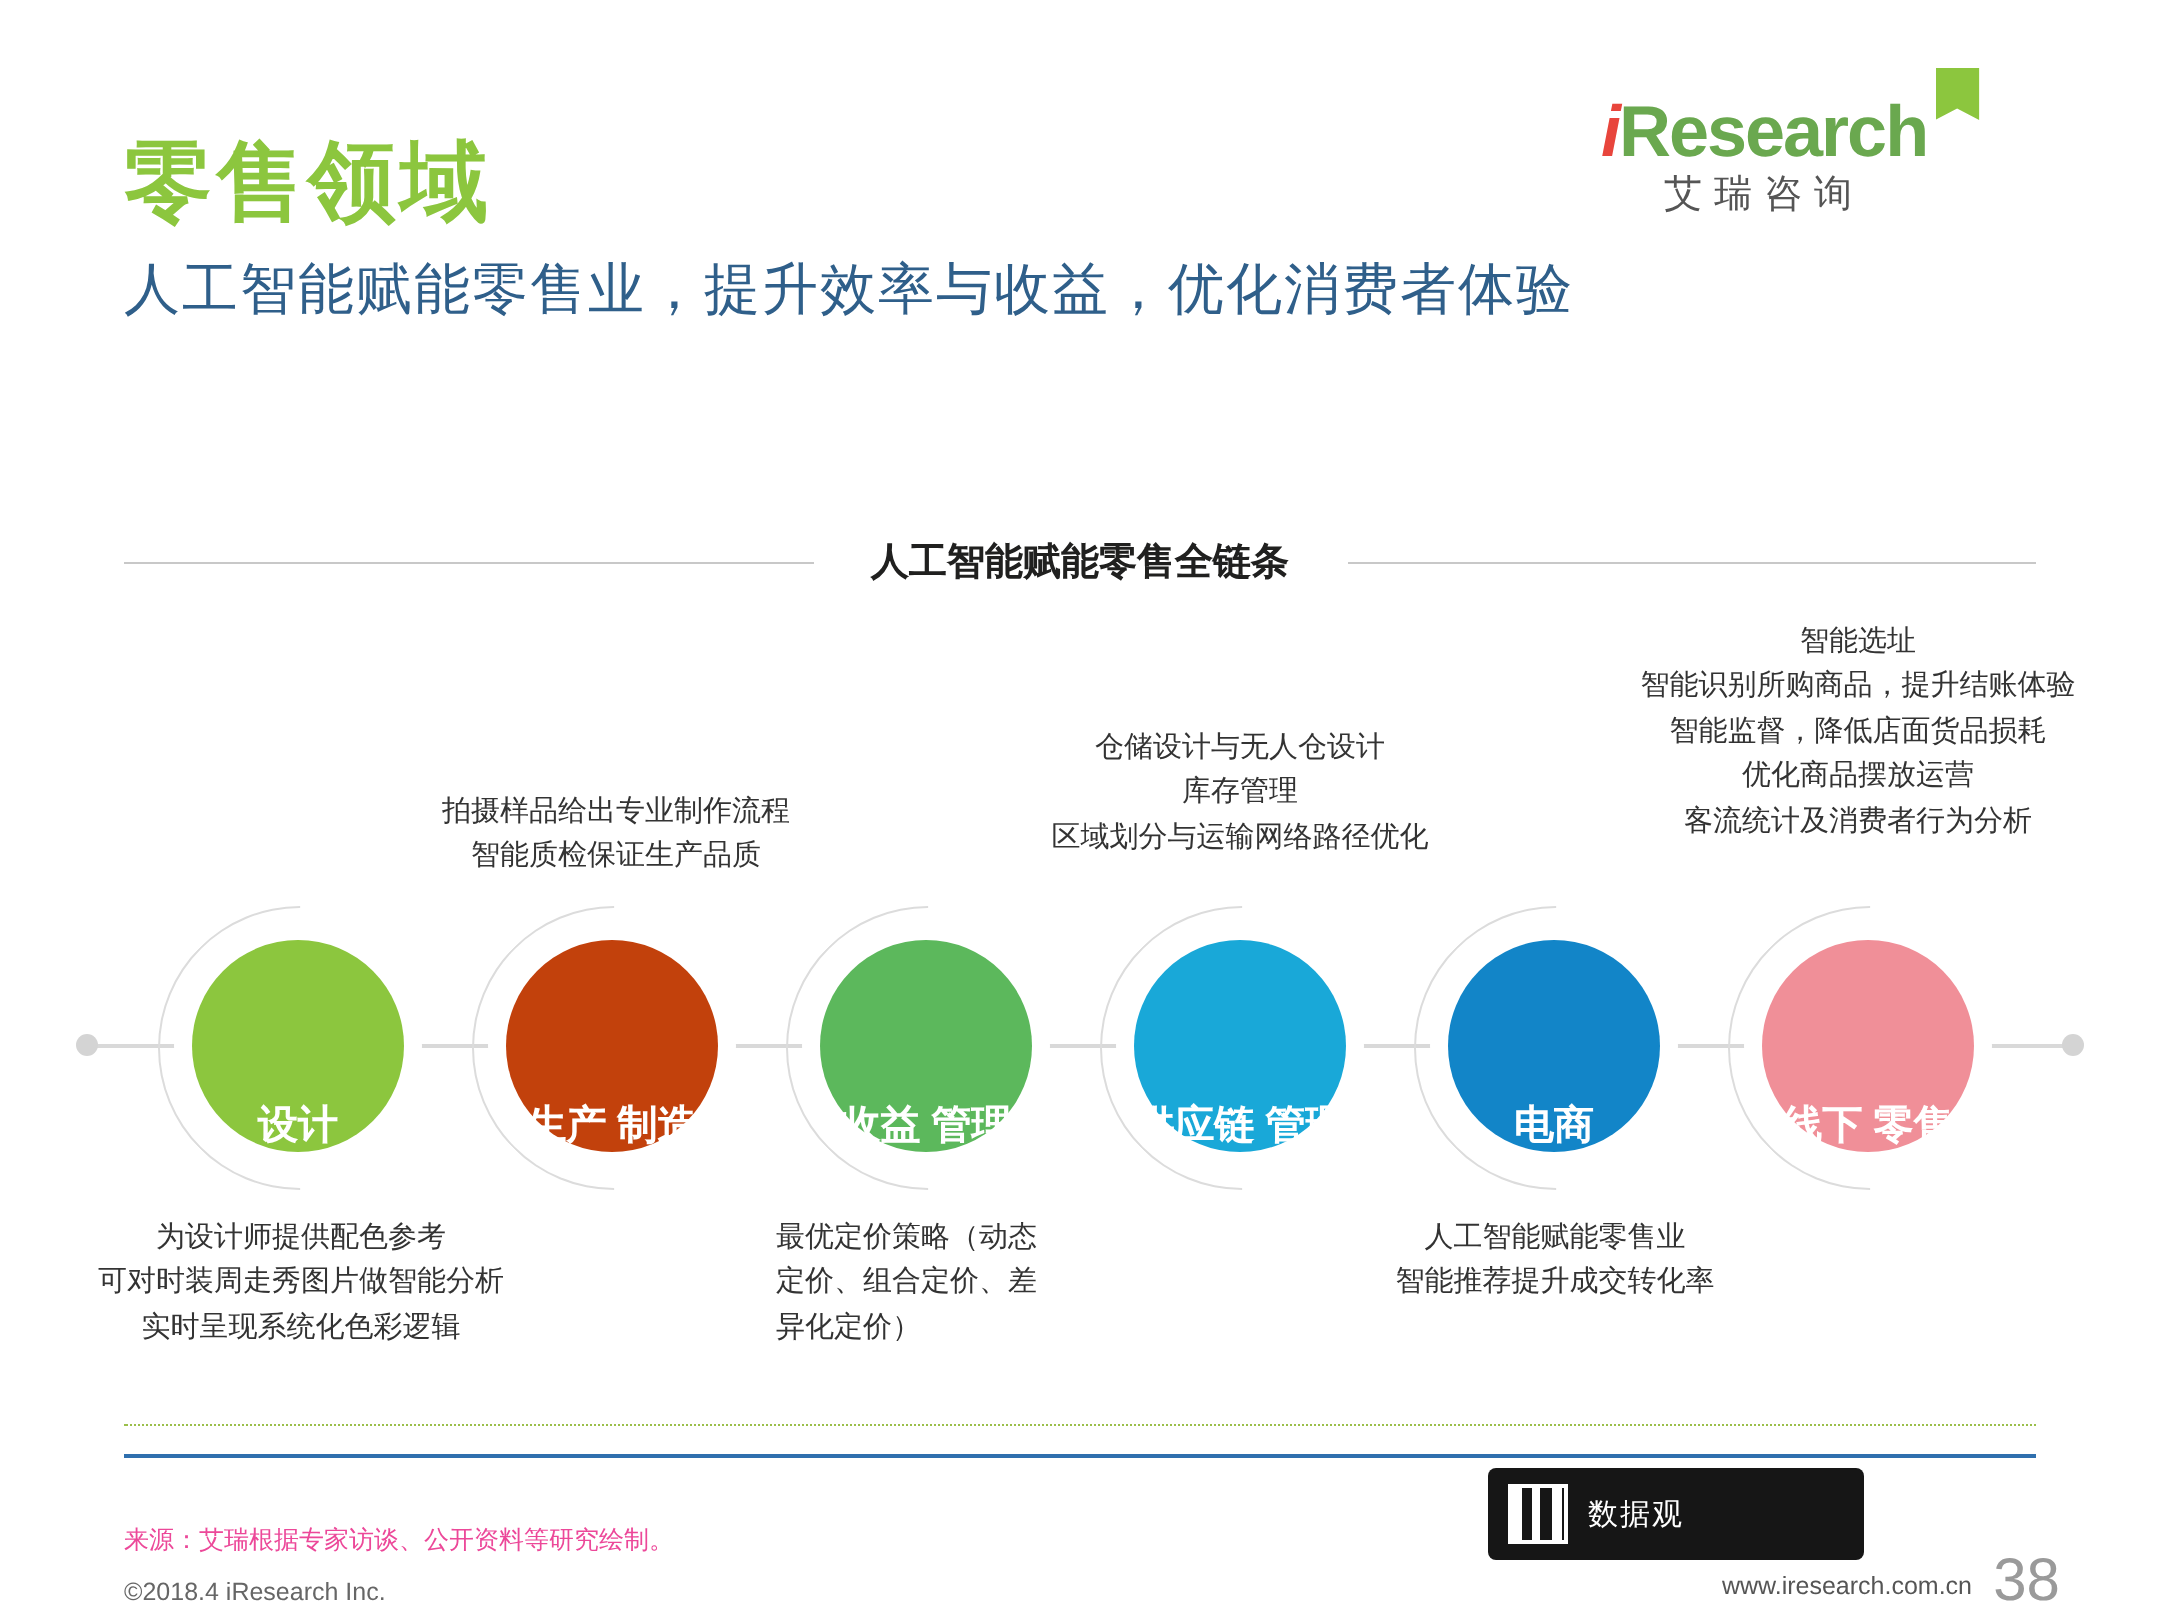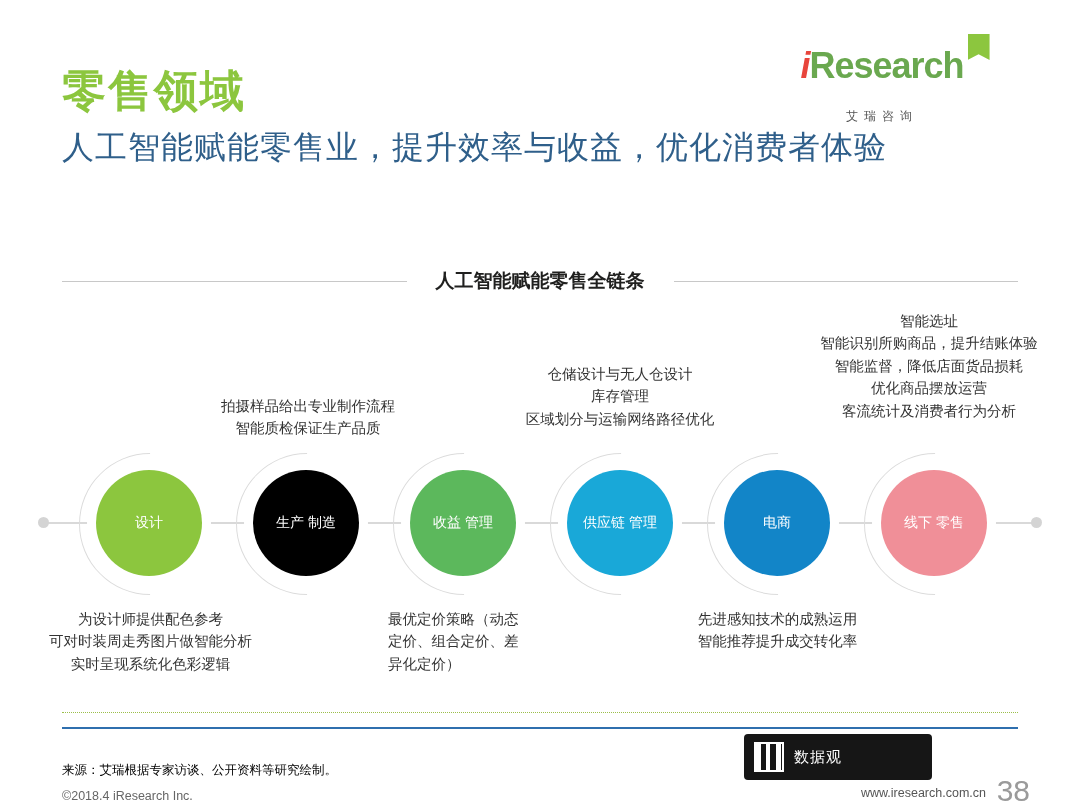--- a/index.html
+++ b/index.html
@@ -46,41 +46,41 @@
   .logo-flag {
     position: absolute;
     top: -14px;
     right: -26px;
     width: 22px;
     height: 26px;
     background: #8cc63e;
     clip-path: polygon(0 0, 100% 0, 100% 100%, 50% 78%, 0 100%);
   }
   .logo-sub {
-    margin-top: 24px;
-    font-size: 12px;
+    margin-top: 0;
+    font-size: 19px;
     color: #555;
     letter-spacing: 6px;
   }
 
   
   .kicker {
     position: absolute;
     left: 62px;
     top: 62px;
     font-size: 44px;
     font-weight: bold;
     color: #8cc63e;
     letter-spacing: 2px;
   }
   .title {
     position: absolute;
     left: 62px;
     top: 126px;
-    font-size: 32px;
+    font-size: 28px;
     color: #2f5f8a;
     letter-spacing: 1px;
   }
   .lead {
     position: absolute;
     left: 62px;
     top: 188px;
     width: 960px;
     font-size: 15px;
     line-height: 1.75;
@@ -138,26 +138,26 @@
   .cap.right { left: 1031px; }
 
   .node {
     position: absolute;
     top: 170px;
     width: 106px;
     height: 106px;
     border-radius: 50%;
     color: #fff;
     display: flex;
-    align-items: center;
+    align-items: flex-end;
     justify-content: center;
     text-align: center;
-    font-size: 14px;
+    font-size: 20px;
     line-height: 1.25;
-    font-weight: 400;
+    font-weight: 700;
     box-shadow: 0 0 0 9px rgba(255,255,255,1);
   }
   .node .arc {
     position: absolute;
     left: -17px;
     top: -17px;
     width: 140px;
     height: 140px;
     border-radius: 50%;
     border: 1px solid #dcdcdc;
@@ -190,21 +190,21 @@
     top: 727px;
     width: 956px;
     height: 2px;
     background: #2f6fae;
   }
   .source {
     position: absolute;
     left: 62px;
     top: 762px;
     font-size: 12.5px;
-    color: #000000;
+    color: #ec4899;
   }
   .copyright {
     position: absolute;
     left: 62px;
     top: 789px;
     font-size: 12.5px;
     color: #666;
   }
   .site {
     position: absolute;
@@ -286,21 +286,21 @@
     <div class="note above" style="left:784px; top:10px; width:290px;">智能选址
 智能识别所购商品，提升结账体验
 智能监督，降低店面货品损耗
 优化商品摆放运营
 客流统计及消费者行为分析</div>
 
     <div class="node" style="left:96px; background:#8cc63e;">
       <span class="arc"></span>
       <span>设计</span>
     </div>
-    <div class="node" style="left:253px; background:#000000;">
+    <div class="node" style="left:253px; background:#c2410c;">
       <span class="arc"></span>
       <span>生产
 制造</span>
     </div>
     <div class="node" style="left:410px; background:#5cb85c;">
       <span class="arc"></span>
       <span>收益
 管理</span>
     </div>
     <div class="node" style="left:567px; background:#19a8d8;">
@@ -317,21 +317,21 @@
       <span>线下
 零售</span>
     </div>
 
     <div class="note below" style="left:18px; top:308px; width:265px;">为设计师提供配色参考
 可对时装周走秀图片做智能分析
 实时呈现系统化色彩逻辑</div>
     <div class="note below" style="left:388px; top:308px; width:160px; text-align:left;">最优定价策略（动态
 定价、组合定价、差
 异化定价）</div>
-    <div class="note below" style="left:660px; top:308px; width:235px;">先进感知技术的成熟运用
+    <div class="note below" style="left:660px; top:308px; width:235px;">人工智能赋能零售业
 智能推荐提升成交转化率</div>
   </div>
 
   <div class="dotted-rule"></div>
   <div class="solid-rule"></div>
   <div class="source">来源：艾瑞根据专家访谈、公开资料等研究绘制。</div>
   <div class="copyright">©2018.4 iResearch Inc.</div>
   <div class="site">www.iresearch.com.cn</div>
   <div class="pagenum">38</div>
 

